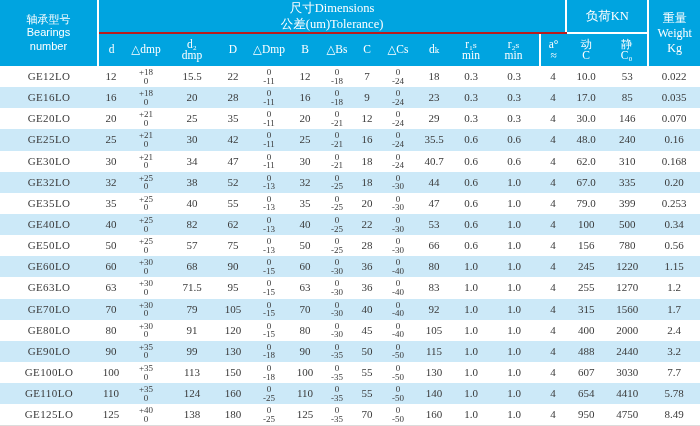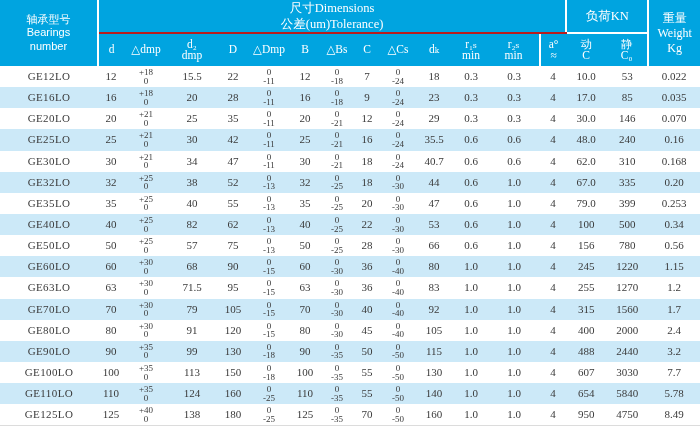--- a/index.html
+++ b/index.html
@@ -603,21 +603,21 @@
         <td>55</td>
         <td class="tol">
           <div>0</div>
           <div>-50</div>
         </td>
         <td>140</td>
         <td>1.0</td>
         <td>1.0</td>
         <td>4</td>
         <td>654</td>
-        <td>5840</td>
+        <td>4410</td>
         <td>5.78</td>
       </tr>
       <tr>
         <td class="model">GE125LO</td>
         <td>125</td>
         <td class="tol">
           <div>+40</div>
           <div>0</div>
         </td>
         <td>138</td>

